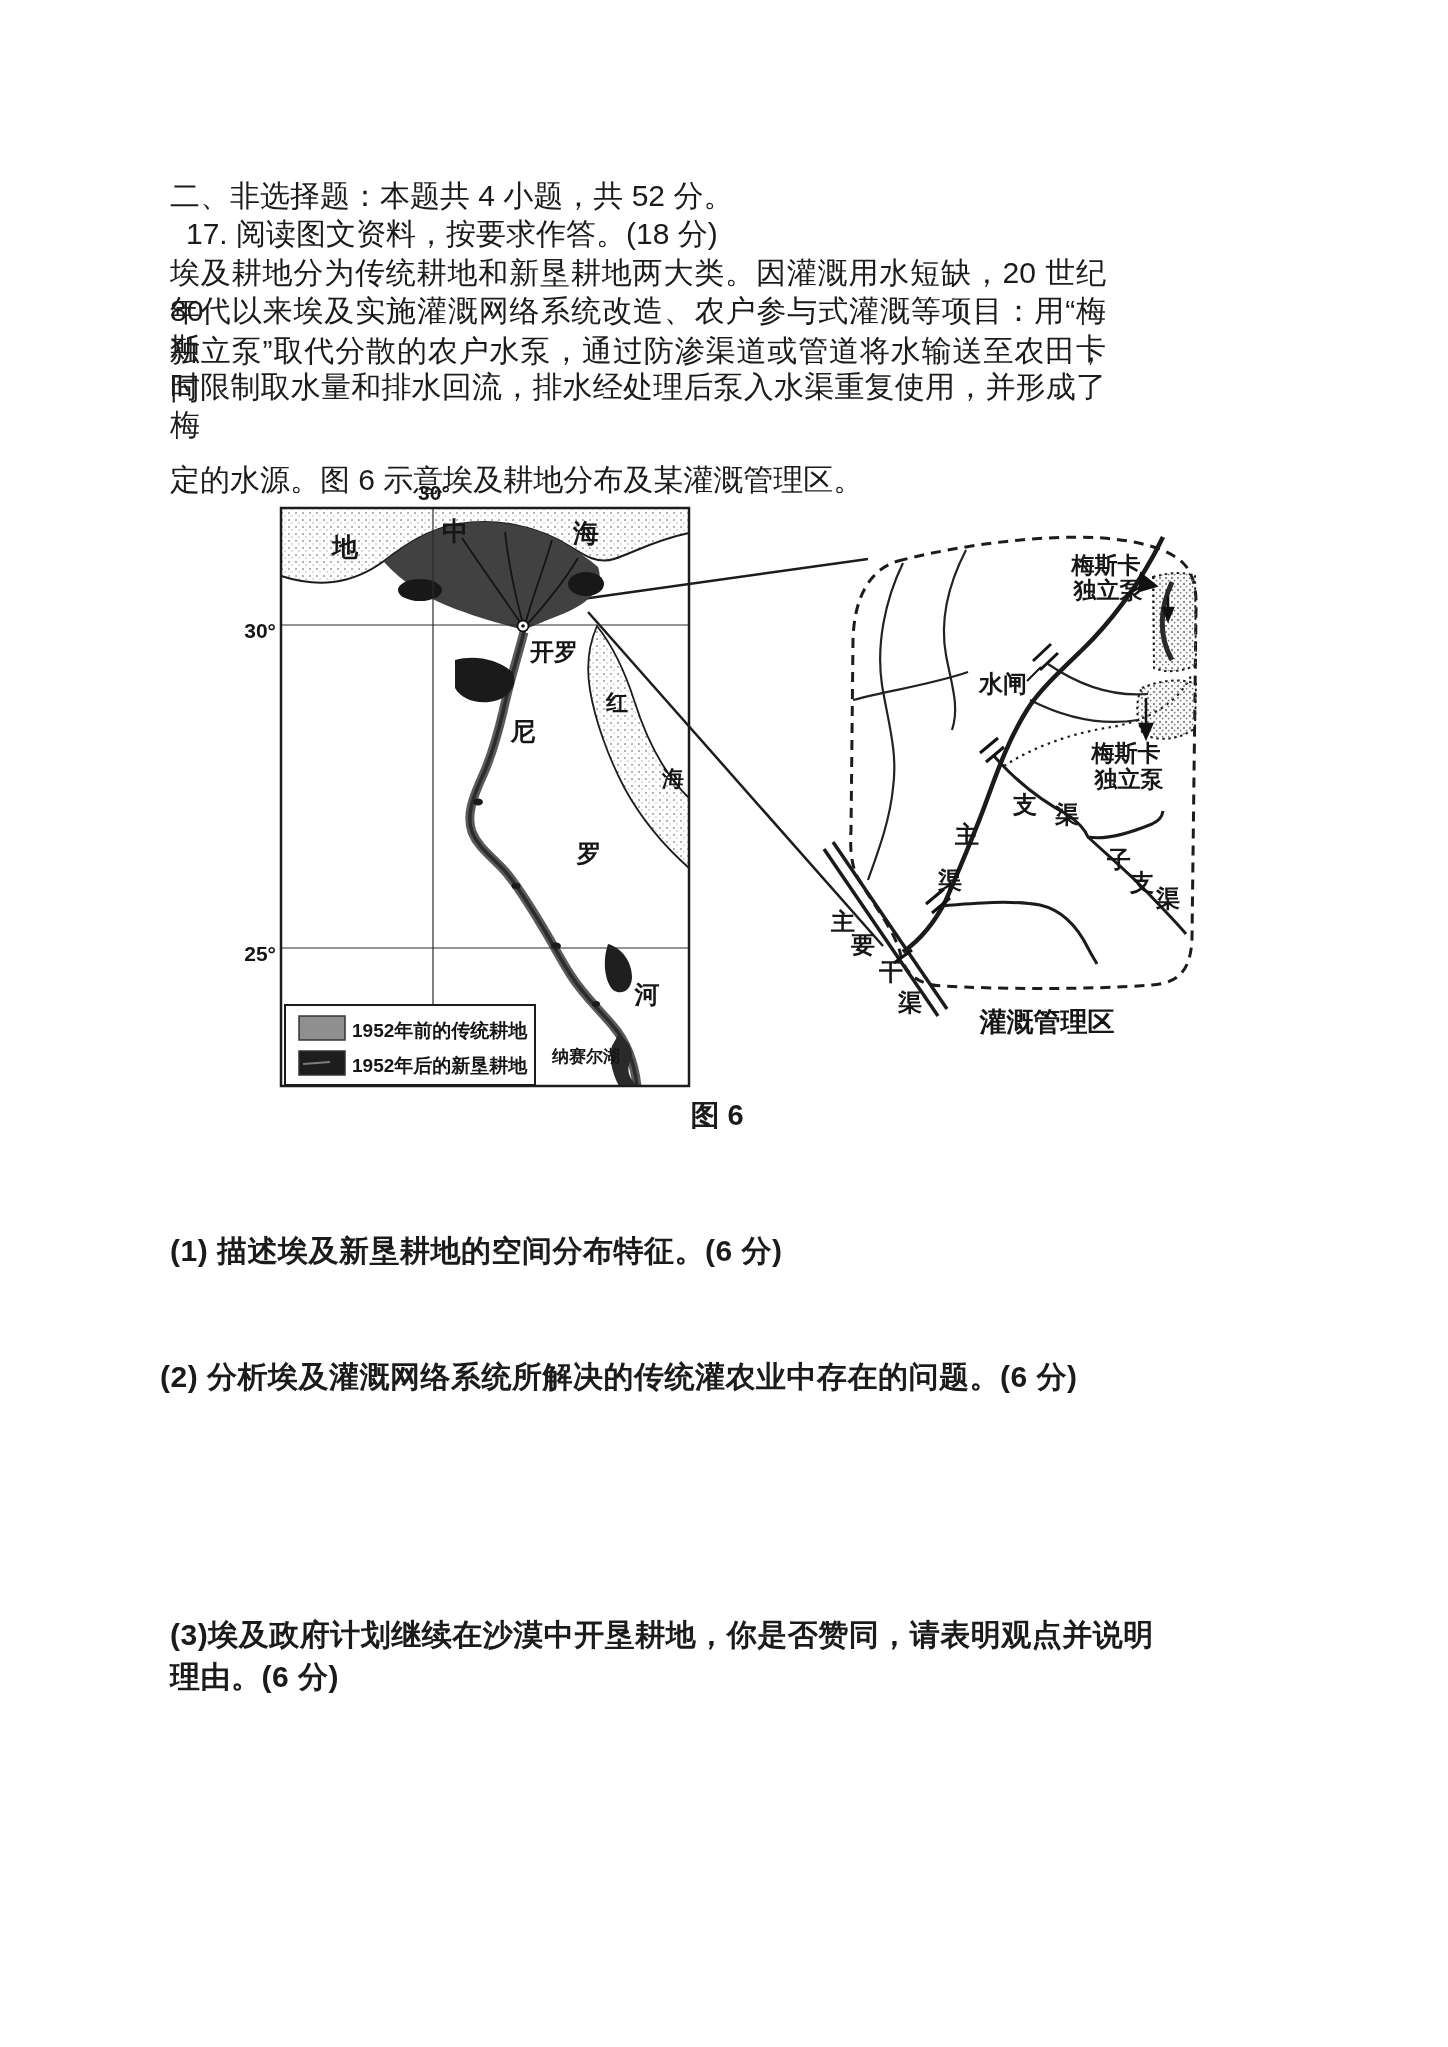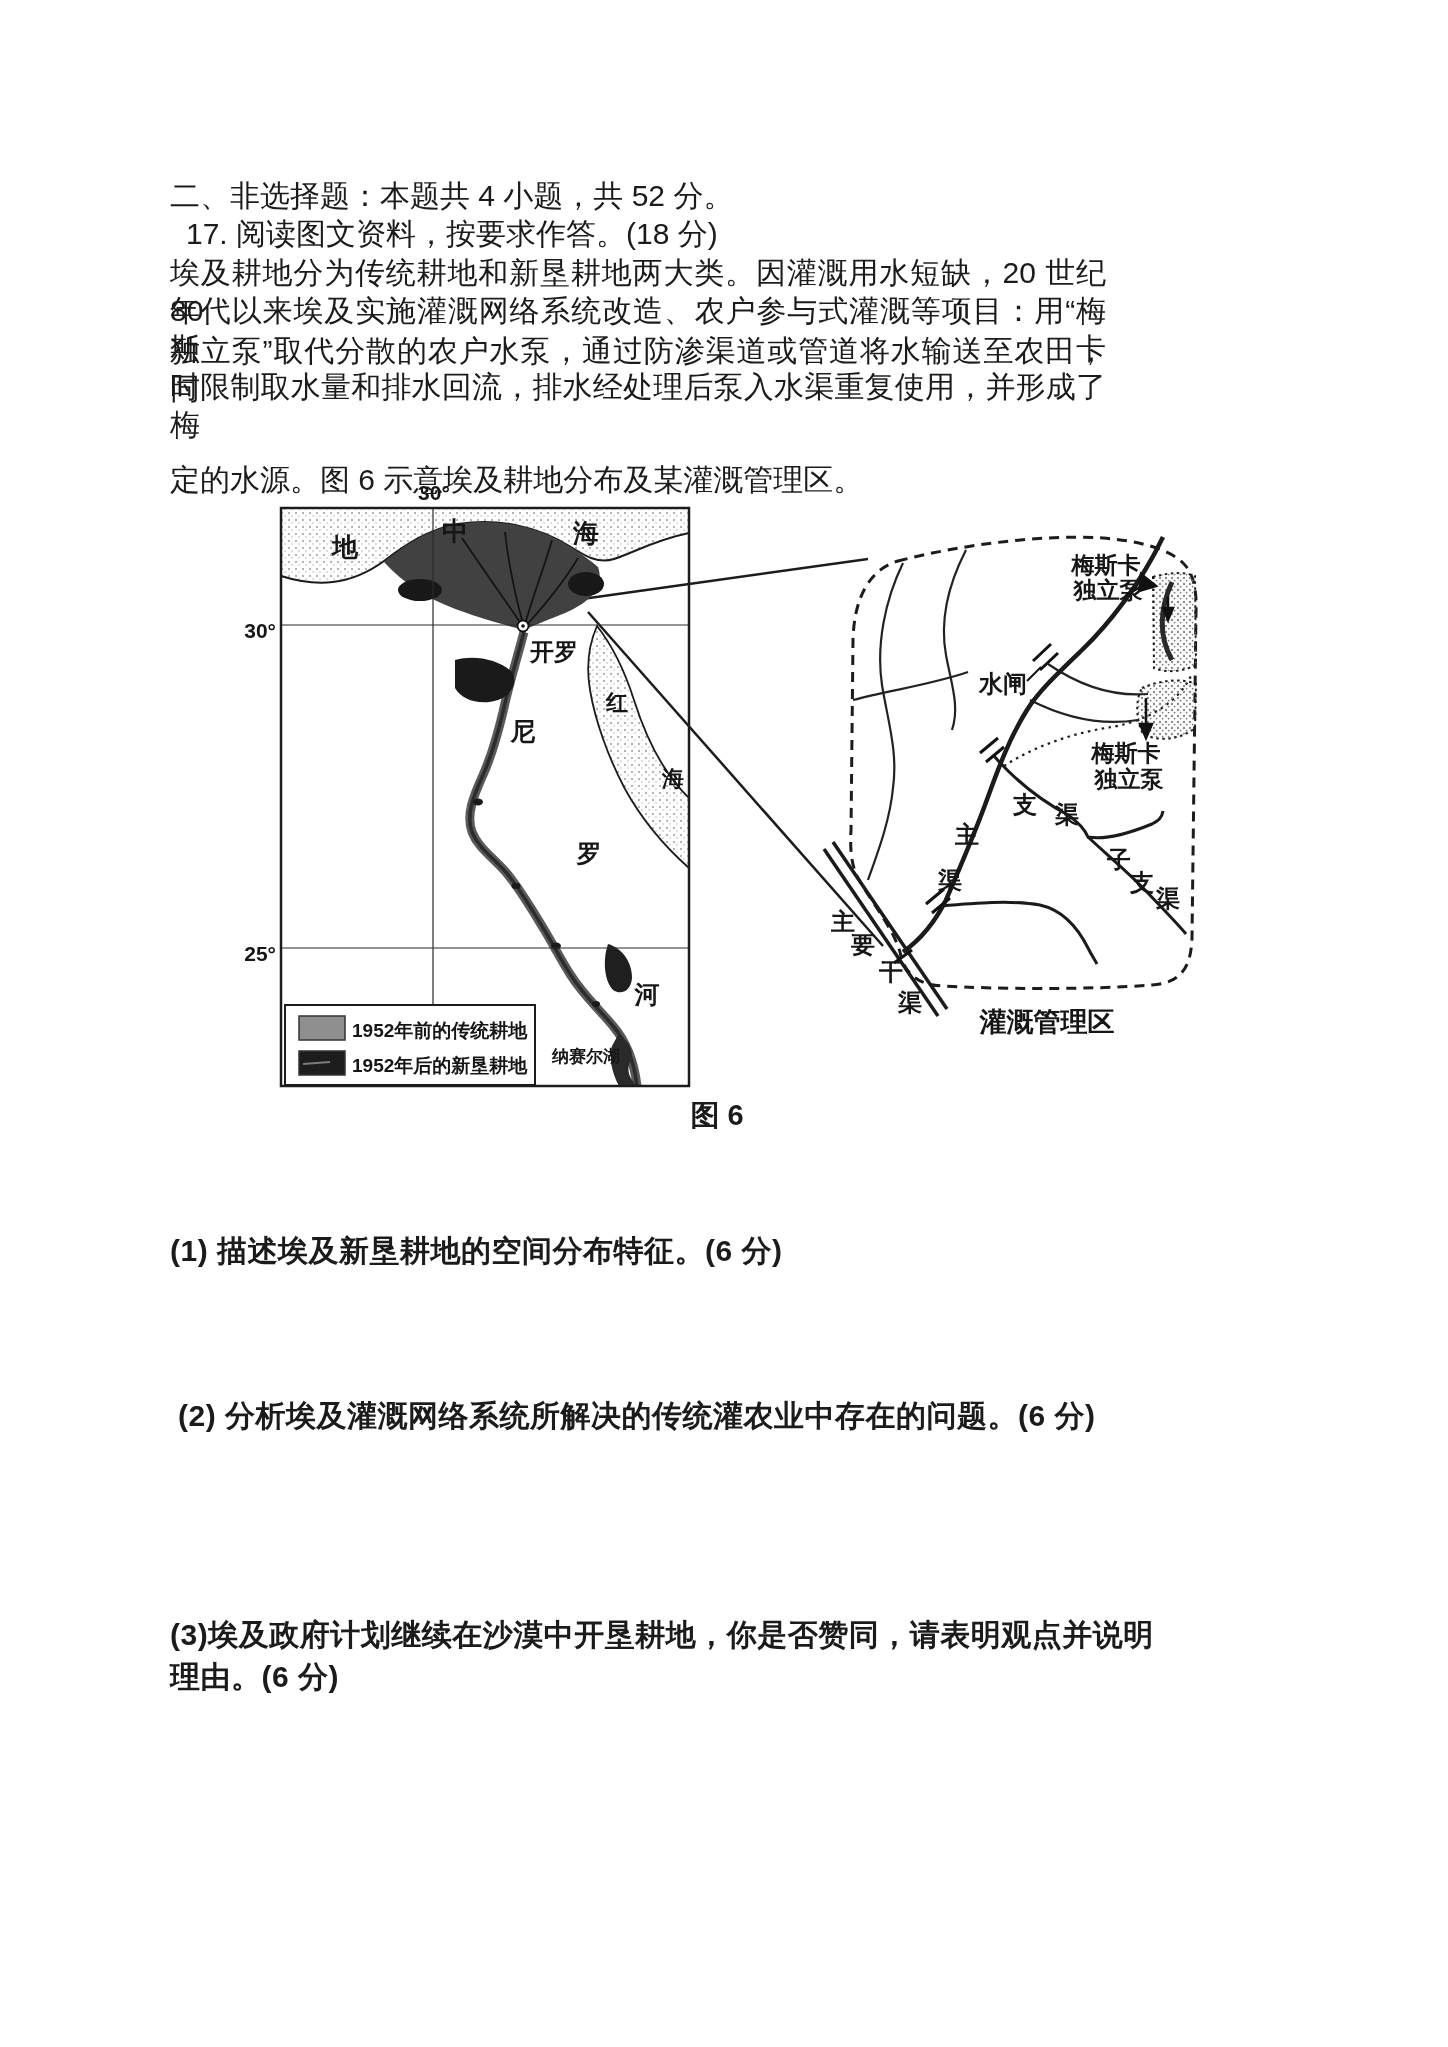--- a/index.html
+++ b/index.html
@@ -181,17 +181,17 @@
 
   <div class="para-line" style="top:254px;">埃及耕地分为传统耕地和新垦耕地两大类。因灌溉用水短缺，20 世纪 80</div>
   <div class="para-line" style="top:292px;">年代以来埃及实施灌溉网络系统改造、农户参与式灌溉等项目：用“梅斯卡</div>
   <div class="para-line" style="top:332px;">独立泵”取代分散的农户水泵，通过防渗渠道或管道将水输送至农田，同</div>
   <div class="para-line" style="top:368px;">时限制取水量和排水回流，排水经处理后泵入水渠重复使用，并形成了梅</div>
   <div class="para-line last" style="top:461px;">定的水源。图 6 示意埃及耕地分布及某灌溉管理区。</div>
 
   <div class="caption" style="left:657px;top:1096px;width:120px;">图 6</div>
 
   <div class="txt q" style="left:170px;top:1192px;margin-top:40px;">(1) 描述埃及新垦耕地的空间分布特征。(6 分)</div>
-  <div class="txt q" style="left:178px;top:1358px;margin-top:39px;">(2) 分析埃及灌溉网络系统所解决的传统灌农业中存在的问题。(6 分)</div>
+  <div class="txt q" style="left:160px;top:1358px;">(2) 分析埃及灌溉网络系统所解决的传统灌农业中存在的问题。(6 分)</div>
   <div class="txt q" style="left:170px;top:1616px;">(3)埃及政府计划继续在沙漠中开垦耕地，你是否赞同，请表明观点并说明</div>
   <div class="txt q" style="left:170px;top:1658px;">理由。(6 分)</div>
 
 </div>
 
 </body></html>

